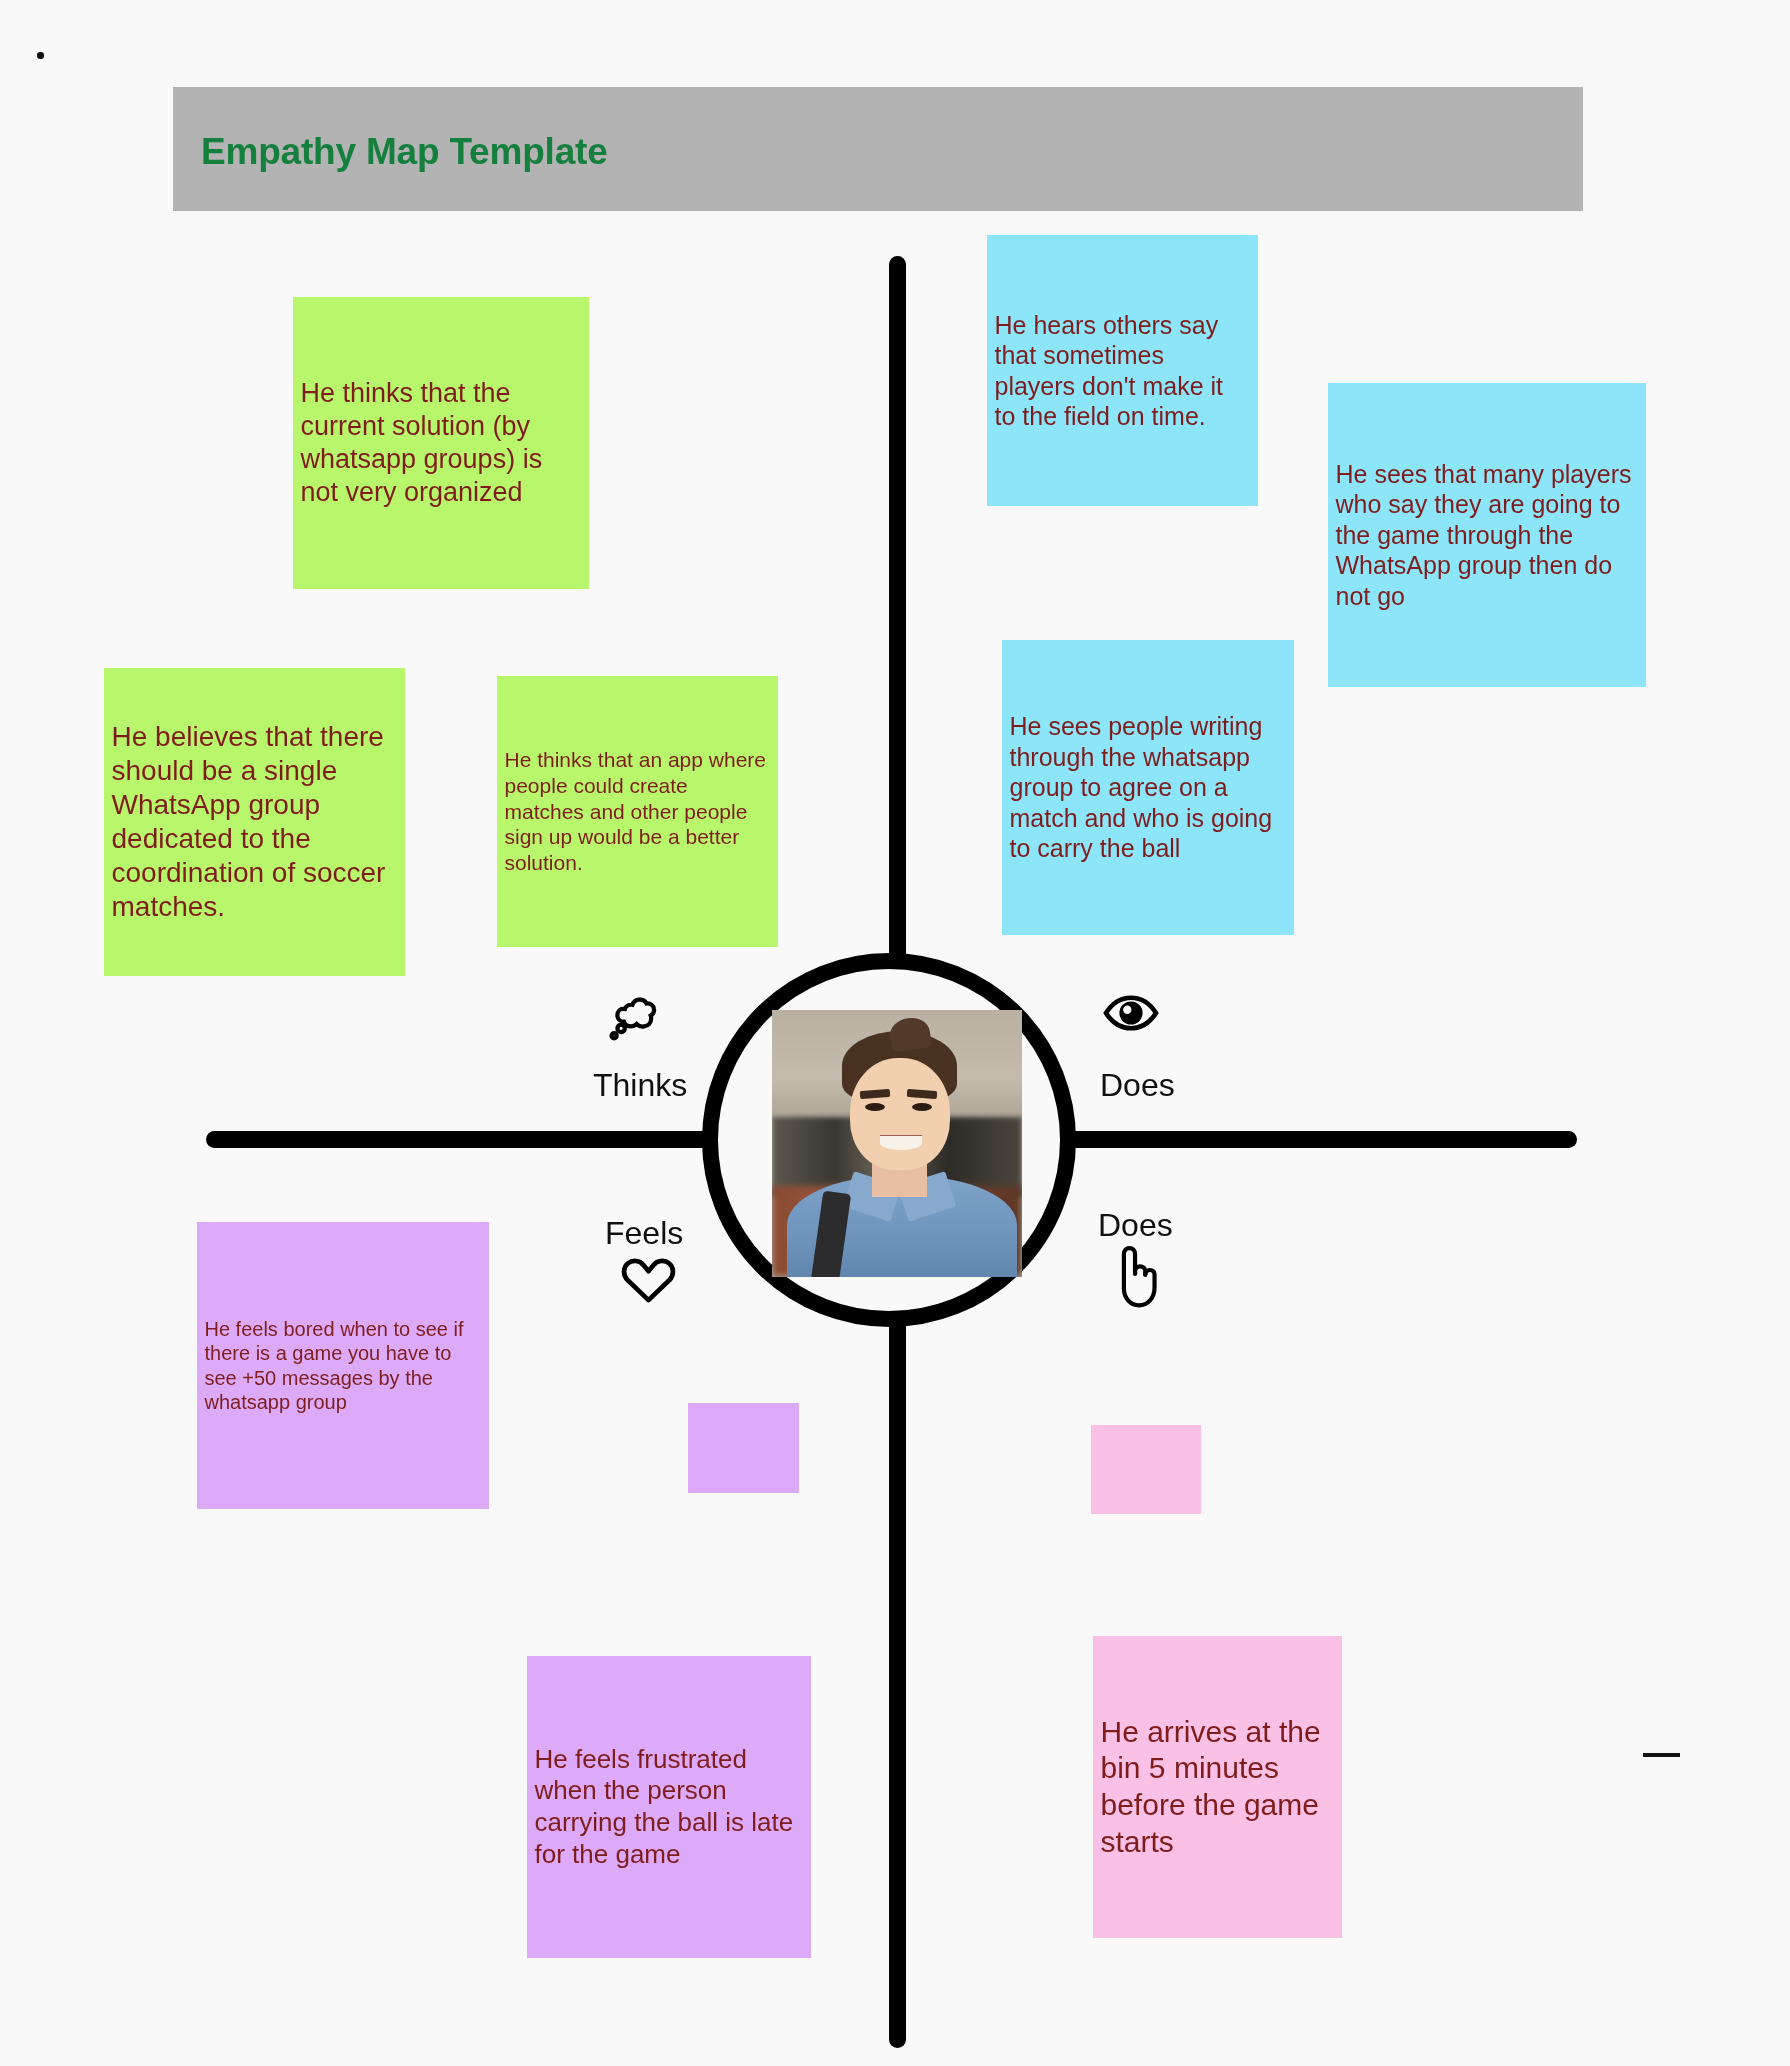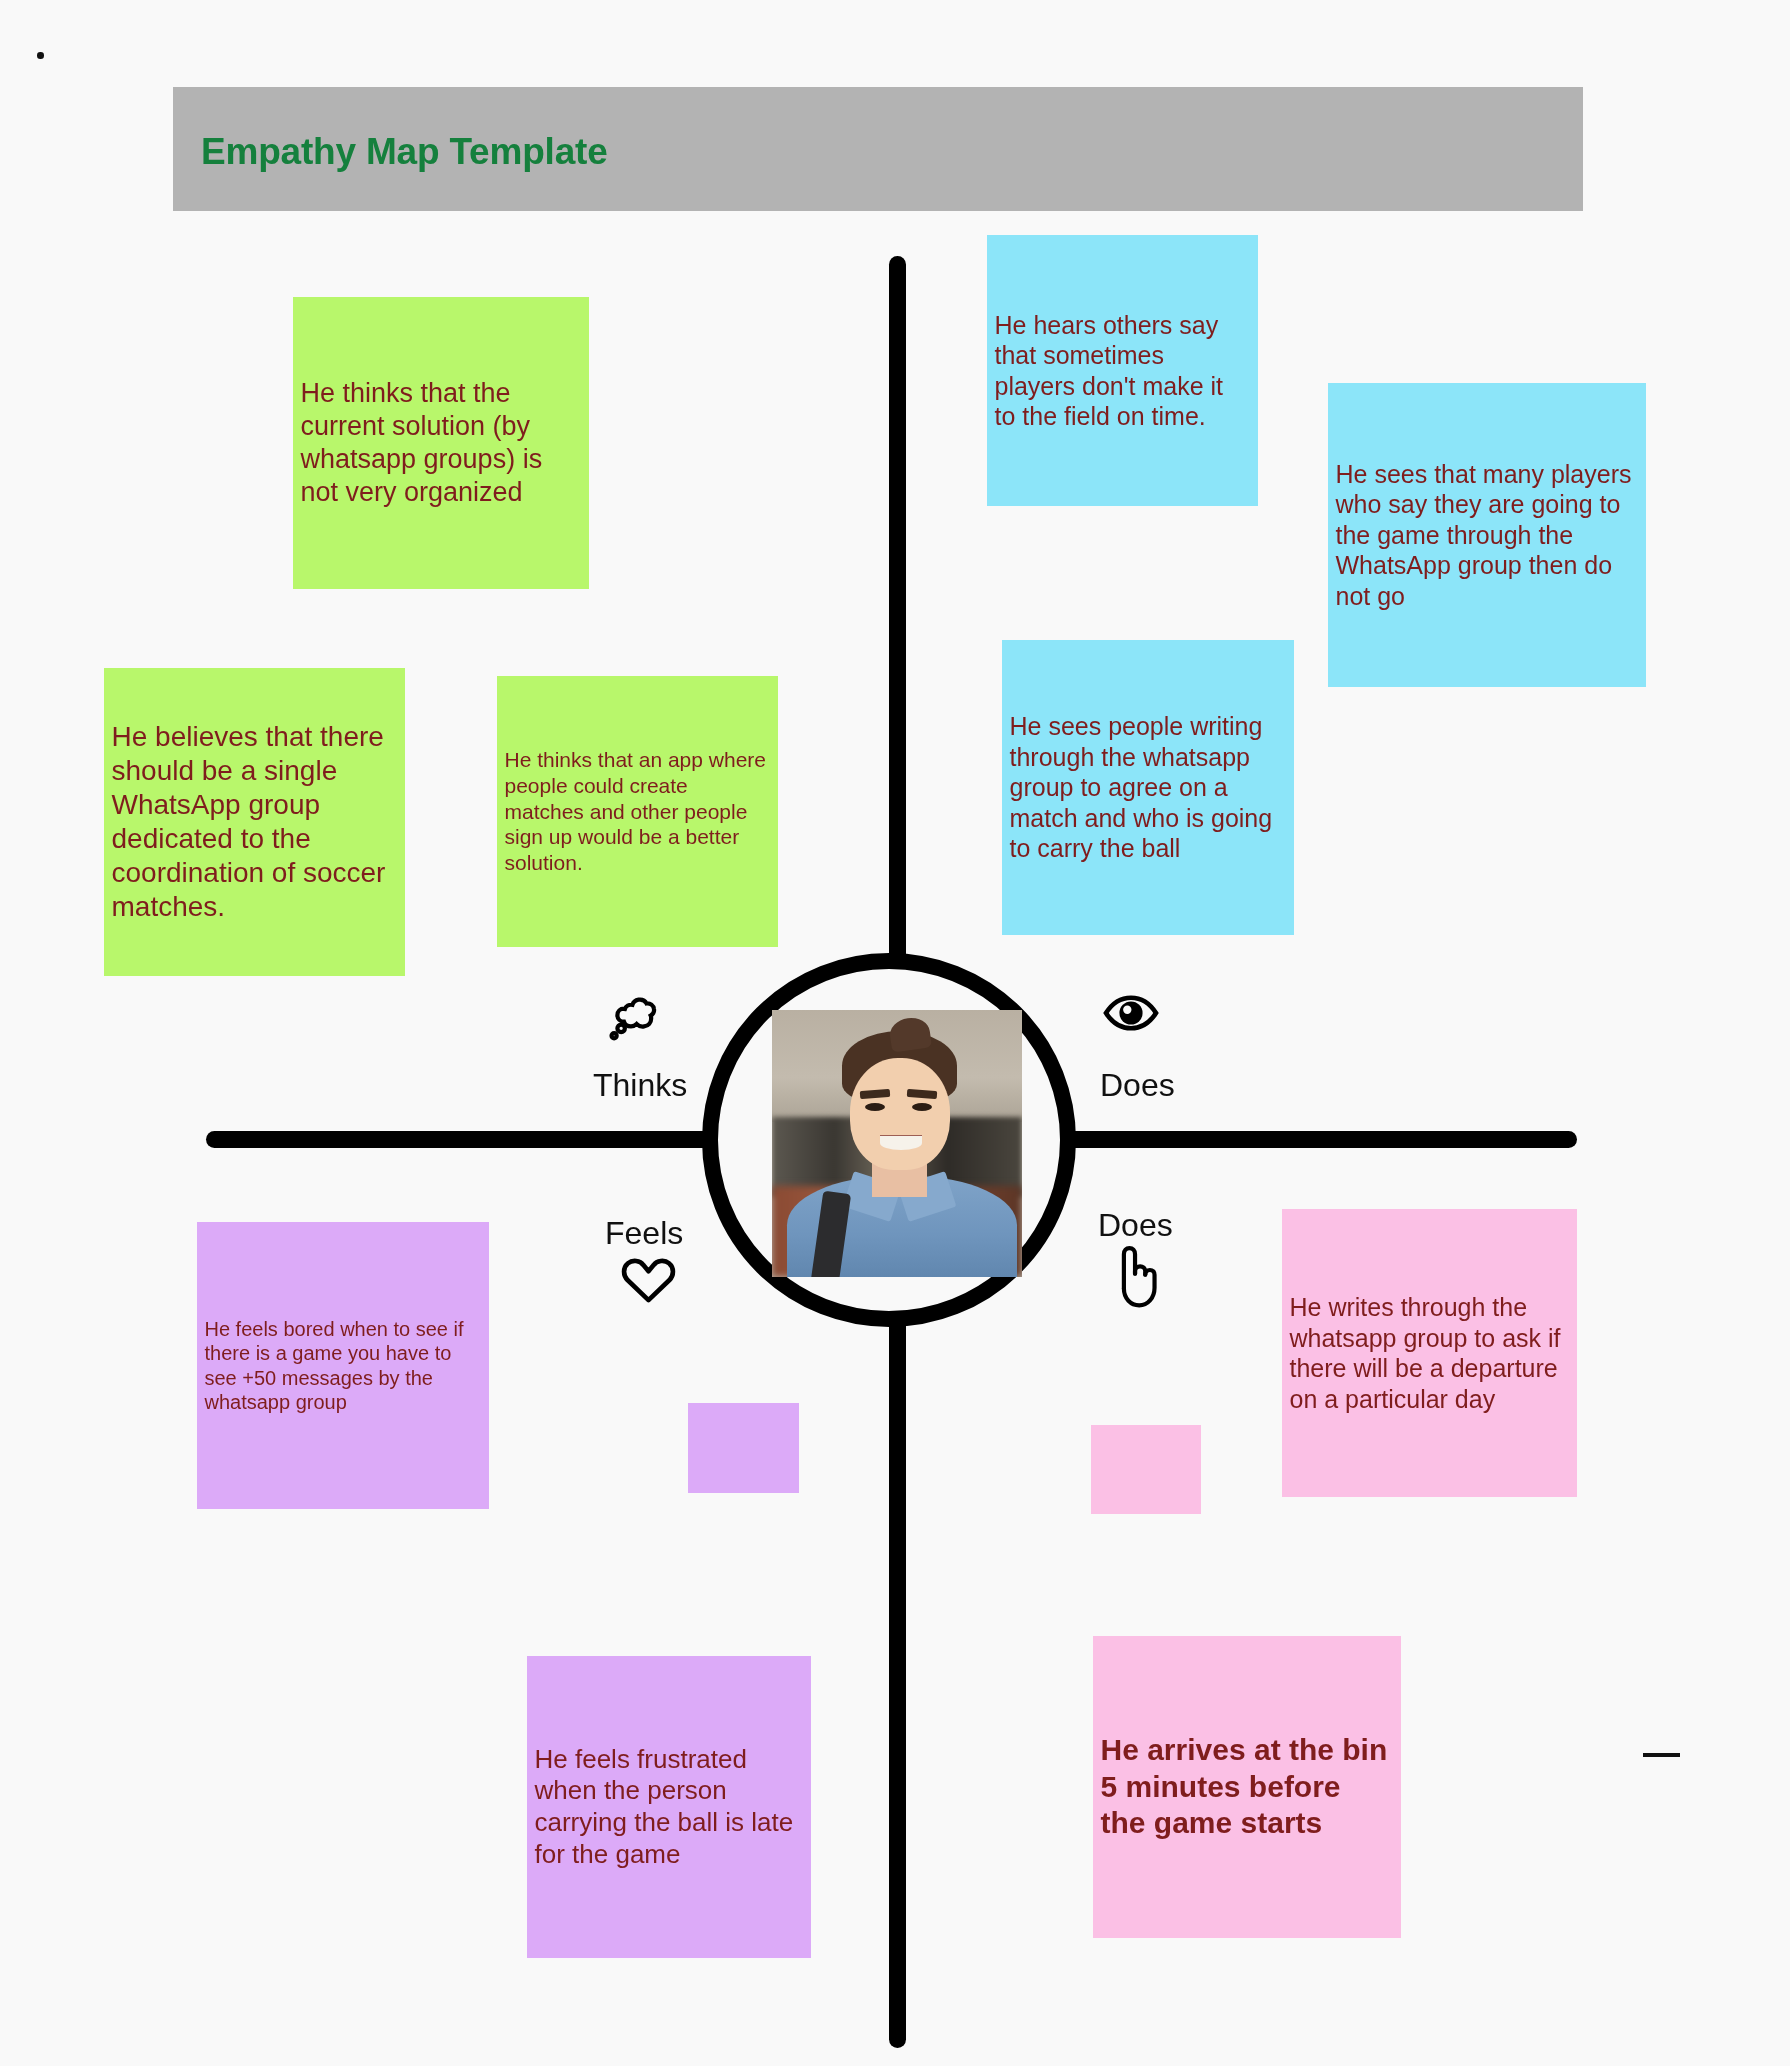--- a/index.html
+++ b/index.html
@@ -239,29 +239,26 @@
   </div>
 
   <div class="note c-purple" style="left:688px; top:1403px; width:111px; height:90px;">
     <span></span>
   </div>
 
   <div class="note c-purple" style="left:527px; top:1656px; width:284px; height:302px; font-size:26px;">
     <span>He feels frustrated when the person carrying the ball is late for the game</span>
   </div>
 
-  <div class="note c-pink" style="left:1282px; top:1209px; width:295px; height:288px; font-size:25px;">
-    <span>He writes through the whatsapp group to ask if there will be a departure on a particular day</span>
-  </div>
 
   <div class="note c-pink" style="left:1091px; top:1425px; width:110px; height:89px;">
     <span></span>
   </div>
 
-  <div class="note c-pink" style="left:1093px; top:1636px; width:308px; height:302px; font-size:30px;font-weight:bold;">
+  <div class="note c-pink" style="left:1093px; top:1636px; width:249px; height:302px; font-size:30px;">
     <span>He arrives at the bin 5 minutes before the game starts</span>
   </div>
 
   <div class="center-circle"></div>
   <div class="persona-photo">
     <div class="photo-bg-wall"></div>
     <div class="photo-bg-mid"></div>
     <div class="photo-bg-low"></div>
     <div class="photo-shirt"></div>
     <div class="photo-collar-l"></div>

